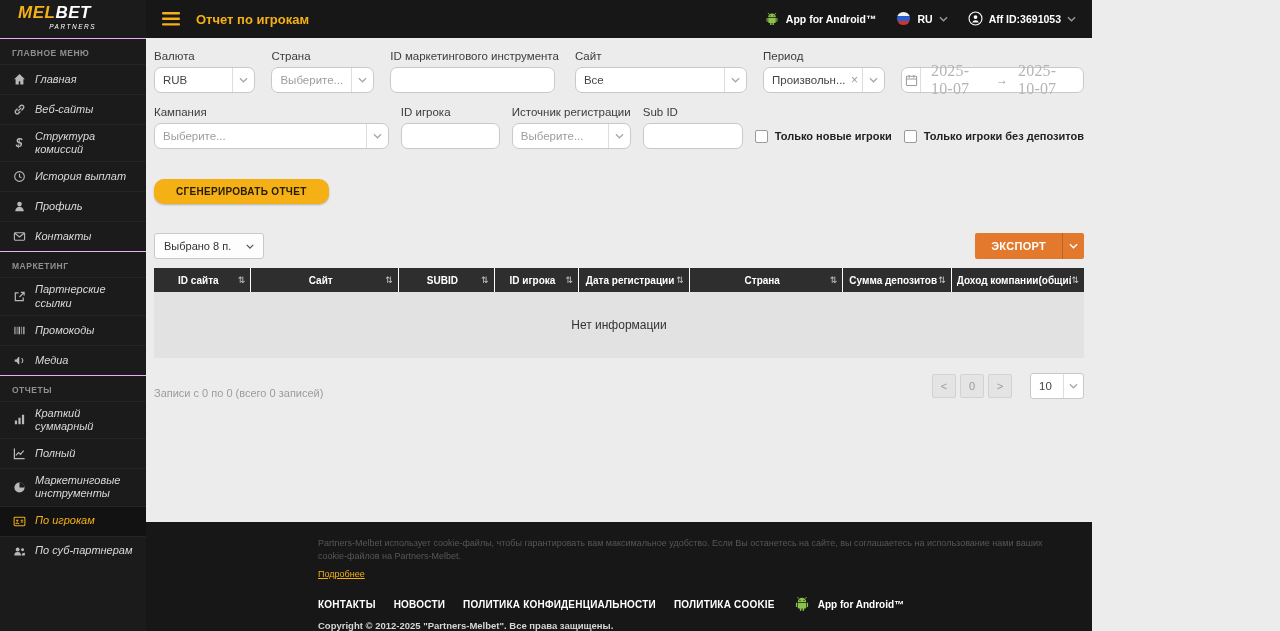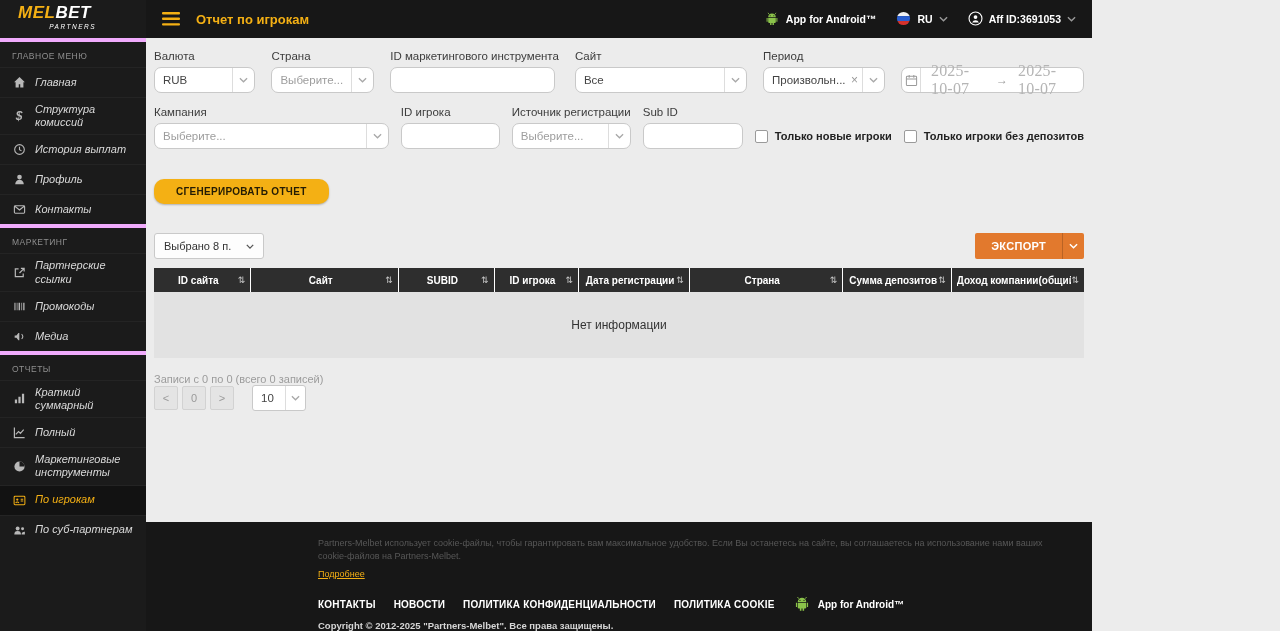--- a/index.html
+++ b/index.html
@@ -9,21 +9,21 @@
 
   .app { display:flex; width:1092px; height:631px; }
 
   
   .sidebar { width:146px; flex-shrink:0; background:#1b1b1b; color:#d8d8d8; display:flex; flex-direction:column; }
   .logo { height:38px; padding:4px 0 0 18px; cursor:pointer; }
   .logo-main { font-style:italic; font-weight:bold; font-size:17px; letter-spacing:.5px; line-height:1.1; }
   .logo-main .l1 { color:var(--accent); }
   .logo-main .l2 { color:#fff; }
   .logo-sub { font-style:italic; font-size:6.5px; color:#fff; letter-spacing:1.5px; width:78px; text-align:right; }
-  .side-section-label { padding:9px 12px 6px; font-size:8.5px; font-weight:normal; color:#8f8f8f; letter-spacing:.5px; border-top:4px solid #f0abfc; }
+  .side-section-label { padding:9px 12px 6px; font-size:8.5px; font-weight:bold; color:#8f8f8f; letter-spacing:.5px; border-top:1px solid #f0abfc; }
   .side-item { display:flex; align-items:center; gap:9px; padding:5px 12px; min-height:30px; border-top:1px solid #242424; cursor:pointer; font-size:11px; color:#d9d9d9;font-style:italic; }
   .side-item .sicon { width:14px; flex-shrink:0; display:flex; align-items:center; justify-content:center; color:#b8b8b8; }
   .side-item .sicon.txt { font-weight:bold; font-size:12px; }
   .side-item .slabel { line-height:1.2; }
   .side-item.active { background:#121212; color:var(--accent); }
   .side-item.active .sicon { color:var(--accent); }
   .sicon svg { width:13px; height:13px; display:block; }
 
   
   .main { flex:1; min-width:0; display:flex; flex-direction:column; background:#ececec; }
@@ -68,21 +68,21 @@
   .export-btn .echev { width:22px; display:flex; align-items:center; justify-content:center; border-left:1px solid rgba(0,0,0,.18); }
 
   .thead { margin-top:9px; display:flex; background:#2e2e2e; height:24px; }
   .th { display:flex; align-items:center; padding:0 5px; border-right:1px solid #fff; cursor:pointer; min-width:0; }
   .th:last-child { border-right:none; }
   .th .tlabel { flex:1; text-align:center; color:#fff; font-size:10px; font-weight:bold; white-space:nowrap; overflow:hidden; }
   .th .sort { font-size:9px; color:#c9c9c9; flex-shrink:0; }
 
   .tbody-empty { height:66px; background:#e2e2e2; display:flex; align-items:center; justify-content:center; font-size:12px; color:#333; }
 
-  .records-row { margin-top:15px; display:flex; align-items:flex-start; justify-content:space-between;flex-direction:column; }
+  .records-row { margin-top:15px; display:flex; align-items:flex-end; justify-content:space-between; }
   .records-info { font-size:11px; color:#9c9c9c; }
   .pager { display:flex; align-items:center; gap:4px; }
   .pg-btn { width:24px; height:24px; display:flex; align-items:center; justify-content:center; background:#e4e4e4; border:1px solid #d2d2d2; border-radius:2px; font-size:11px; color:#9a9a9a; cursor:pointer; }
   .size-select { width:54px; height:26px; margin-left:14px; background:#fff; border:1px solid #c9c9c9; border-radius:3px; display:flex; align-items:center; font-size:11.5px; color:#444; cursor:pointer; }
   .size-select .val { padding:0 8px; flex:1; }
   .size-select .chev { width:20px; align-self:stretch; border-left:1px solid #ddd; display:flex; align-items:center; justify-content:center; color:#a8a8a8; }
 
   
   .footer { height:109px; flex-shrink:0; background:var(--dark); padding:15px 20px 10px 172px; }
   .cookie-text { font-size:9px; color:#575757; line-height:1.45; max-width:960px; }
@@ -106,20 +106,30 @@
 
     <div class="side-section-label">ГЛАВНОЕ МЕНЮ</div>
 
     <div class="side-item">
       <span class="sicon">
           <svg viewBox="0 0 14 14" fill="currentColor">
             <path d="M7 1.2 1.2 6.6h1.6V12.5h3.4V9h1.6v3.5h3.4V6.6h1.6z"></path>
           </svg>
         </span>
       <span class="slabel">Главная</span>
+    </div>
+    <div class="side-item">
+      <span class="sicon">
+          <svg viewBox="0 0 14 14" fill="none" stroke="currentColor" stroke-width="1.4" stroke-linecap="round">
+            <path d="M5.5 8.5 8.5 5.5"></path>
+            <path d="M6.5 4.5 8 3a2.1 2.1 0 0 1 3 3L9.5 7.5"></path>
+            <path d="M7.5 9.5 6 11a2.1 2.1 0 0 1-3-3l1.5-1.5"></path>
+          </svg>
+        </span>
+      <span class="slabel">Веб-сайты</span>
     </div>
     <div class="side-item">
       <span class="sicon txt">$</span>
       <span class="slabel">Структура комиссий</span>
     </div>
     <div class="side-item">
       <span class="sicon">
           <svg viewBox="0 0 14 14" fill="none" stroke="currentColor" stroke-width="1.2">
             <circle cx="7" cy="7" r="5.2"></circle>
             <path d="M7 4v3.2l2.2 1.3"></path>

